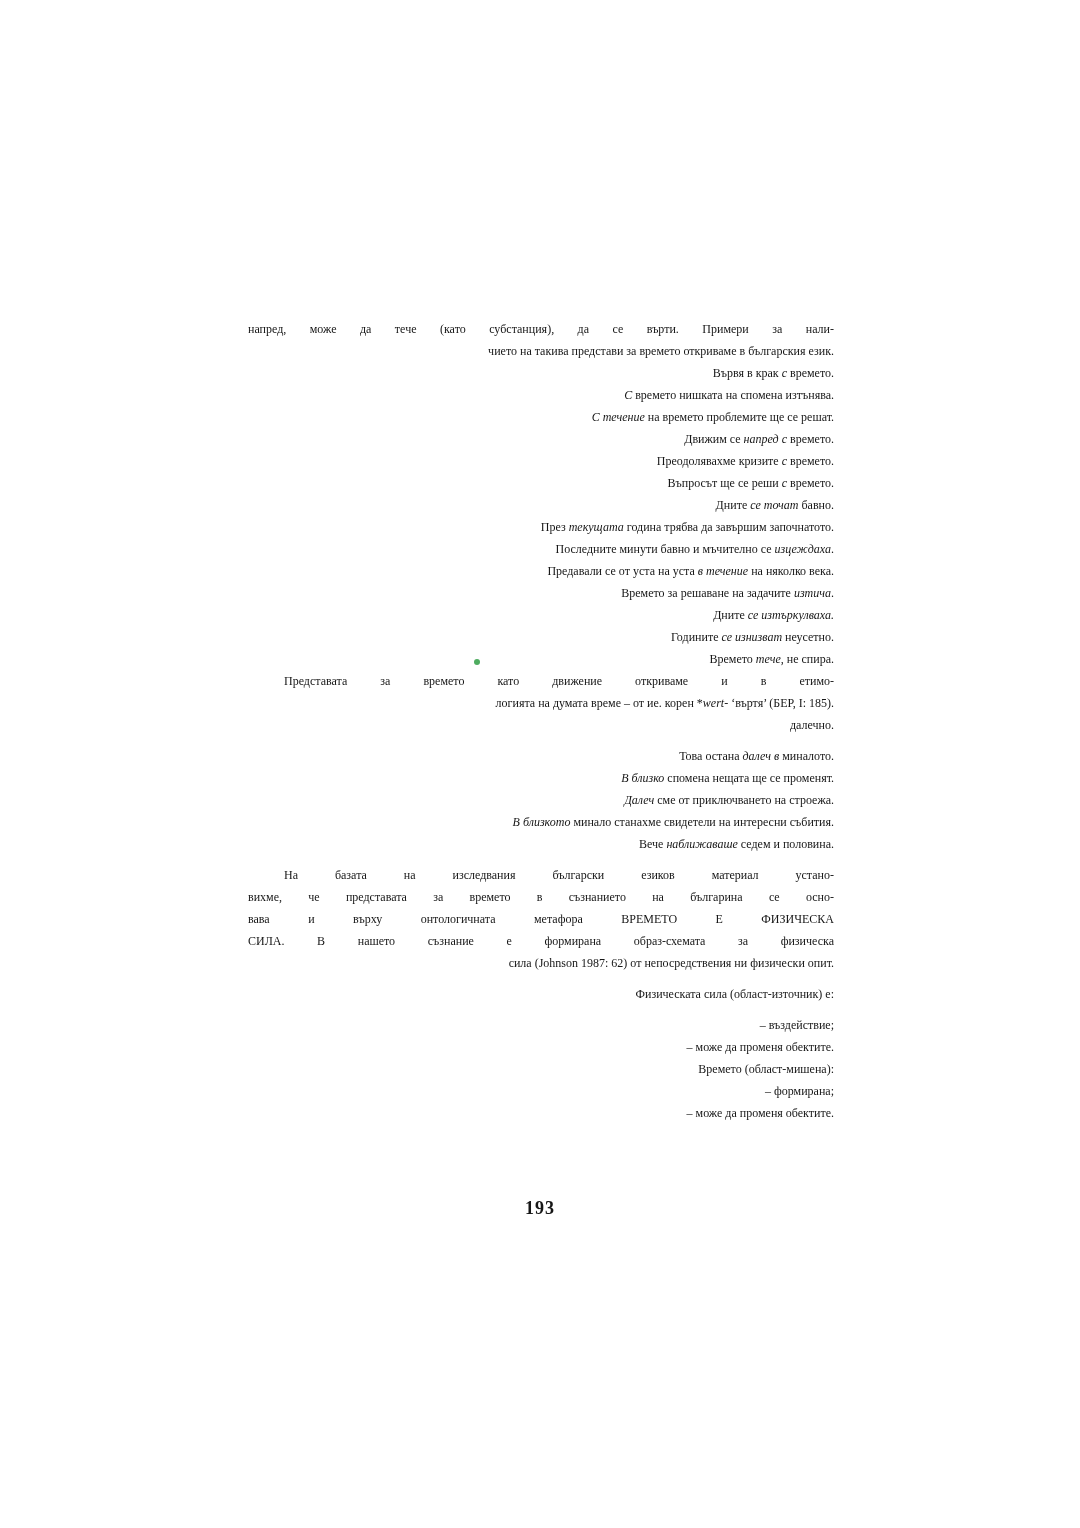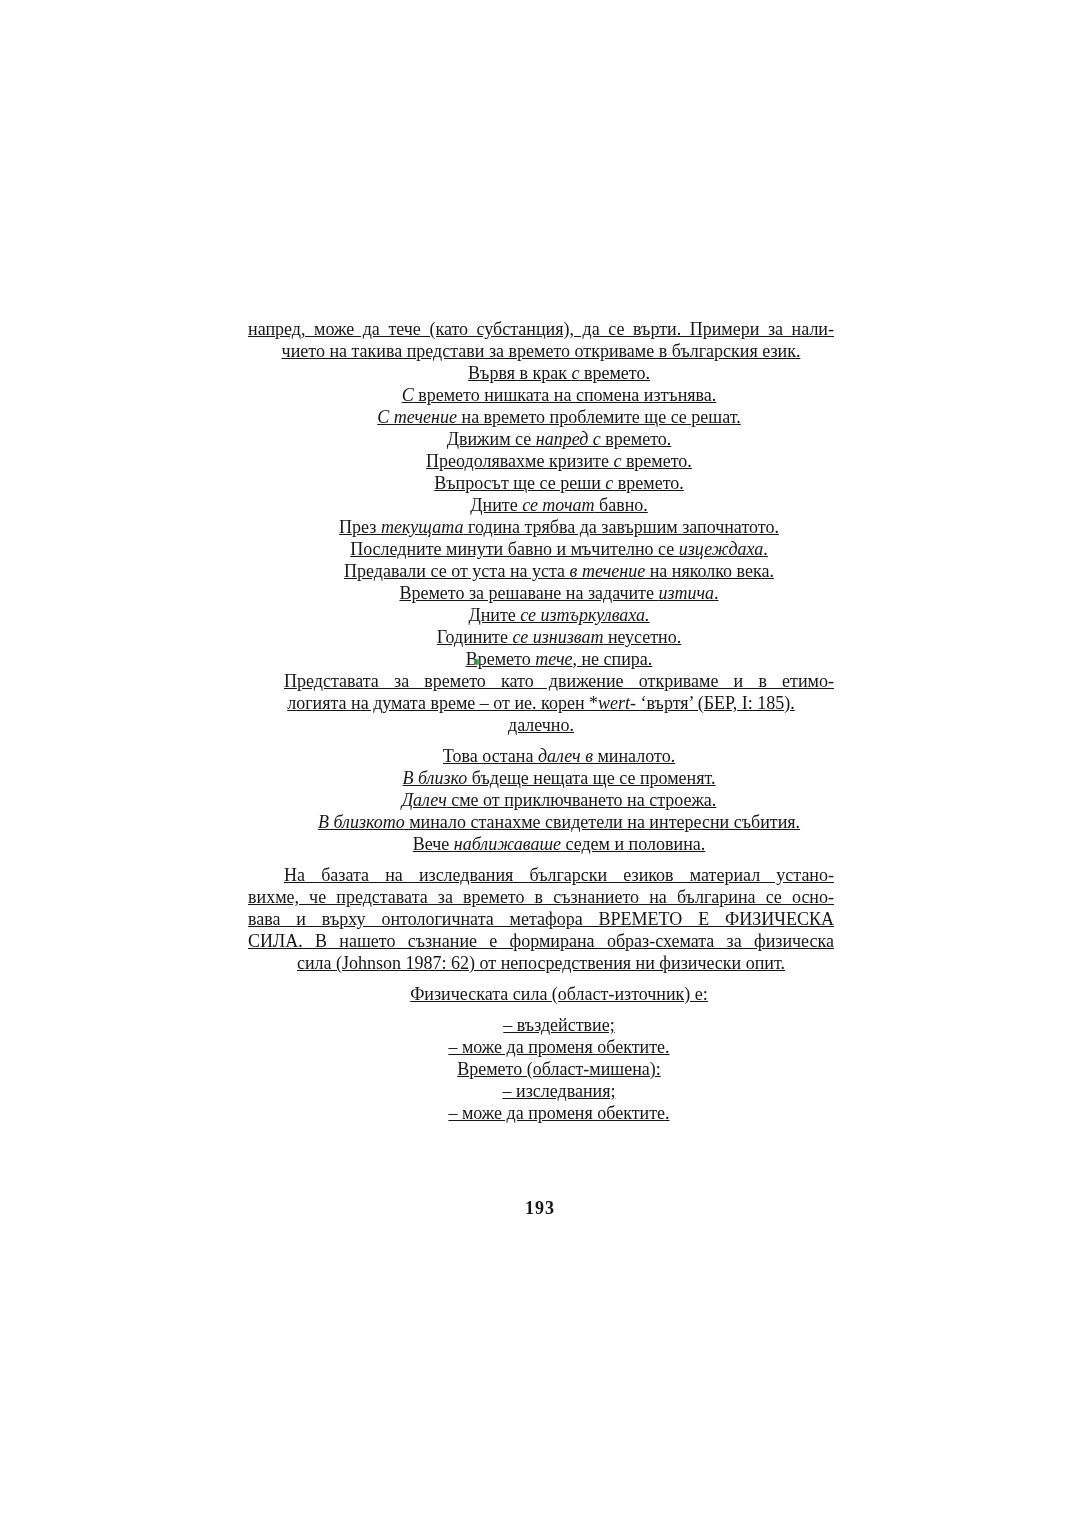--- a/index.html
+++ b/index.html
@@ -14,27 +14,26 @@
   .page {
     position: absolute;
     inset: 0;
     background: var(--paper, #ffffff);
   }
   .text-block {
     position: absolute;
     left: 248px;
     top: 318px;
     width: 586px;
-    font-size: 18px;
+    font-size: 12px;
     line-height: 22px;
-    text-decoration: underline;
   }
   .block { width: 100%; }
   .block.spacer { height: 9px; }
-  .line { text-align: center; }
+  .line { text-align: right; }
   .line.justify { text-align: justify; text-align-last: justify; }
   .line.indent { padding-left: 36px; }
   .run.it { font-style: italic; }
   .page-number {
     position: absolute;
     top: 1198px;
     left: 0;
     width: 1080px;
     text-align: center;
     font-size: 18px;
@@ -80,21 +79,21 @@
       <div class="block para">
         <div class="line justify indent"><span class="run">Представата за времето като движение откриваме и в етимо-</span></div>
         <div class="line"><span class="run">логията на думата време – от ие. корен *</span><span class="run it">wert-</span><span class="run"> ‘въртя’ (БЕР, I: 185).</span></div>
       </div>
       <div class="block para">
         <div class="line"><span class="run">далечно.</span></div>
       </div>
       <div class="block spacer"></div>
       <div class="block examples">
         <div class="line indent"><span class="run">Това остана </span><span class="run it">далеч в</span><span class="run"> миналото.</span></div>
-        <div class="line indent"><span class="run it">В близко</span><span class="run"> бъдеще нещата ще се променят.</span></div>
+        <div class="line indent"><span class="run it">В близко</span><span class="run"> спомена нещата ще се променят.</span></div>
         <div class="line indent"><span class="run it">Далеч</span><span class="run"> сме от приключването на строежа.</span></div>
         <div class="line indent"><span class="run it">В близкото</span><span class="run"> минало станахме свидетели на интересни събития.</span></div>
         <div class="line indent"><span class="run">Вече </span><span class="run it">наближаваше</span><span class="run"> седем и половина.</span></div>
       </div>
       <div class="block spacer"></div>
       <div class="block para">
         <div class="line justify indent"><span class="run">На базата на изследвания български езиков материал устано-</span></div>
         <div class="line justify"><span class="run">вихме, че представата за времето в съзнанието на българина се осно-</span></div>
         <div class="line justify"><span class="run">вава и върху онтологичната метафора ВРЕМЕТО Е ФИЗИЧЕСКА</span></div>
         <div class="line justify"><span class="run">СИЛА. В нашето съзнание е формирана образ-схемата за физическа</span></div>
@@ -102,19 +101,19 @@
       </div>
       <div class="block spacer"></div>
       <div class="block para">
         <div class="line indent"><span class="run">Физическата сила (област-източник) е:</span></div>
       </div>
       <div class="block spacer"></div>
       <div class="block list">
         <div class="line indent"><span class="run">– въздействие;</span></div>
         <div class="line indent"><span class="run">– може да променя обектите.</span></div>
         <div class="line indent"><span class="run">Времето (област-мишена):</span></div>
-        <div class="line indent"><span class="run">– изследвания;</span></div>
+        <div class="line indent"><span class="run">– формирана;</span></div>
         <div class="line indent"><span class="run">– може да променя обектите.</span></div>
       </div>
     </div>
   <div class="scan-artifact-dot"></div>
   <div class="page-number">193</div>
 </div>
 
 </body></html>

